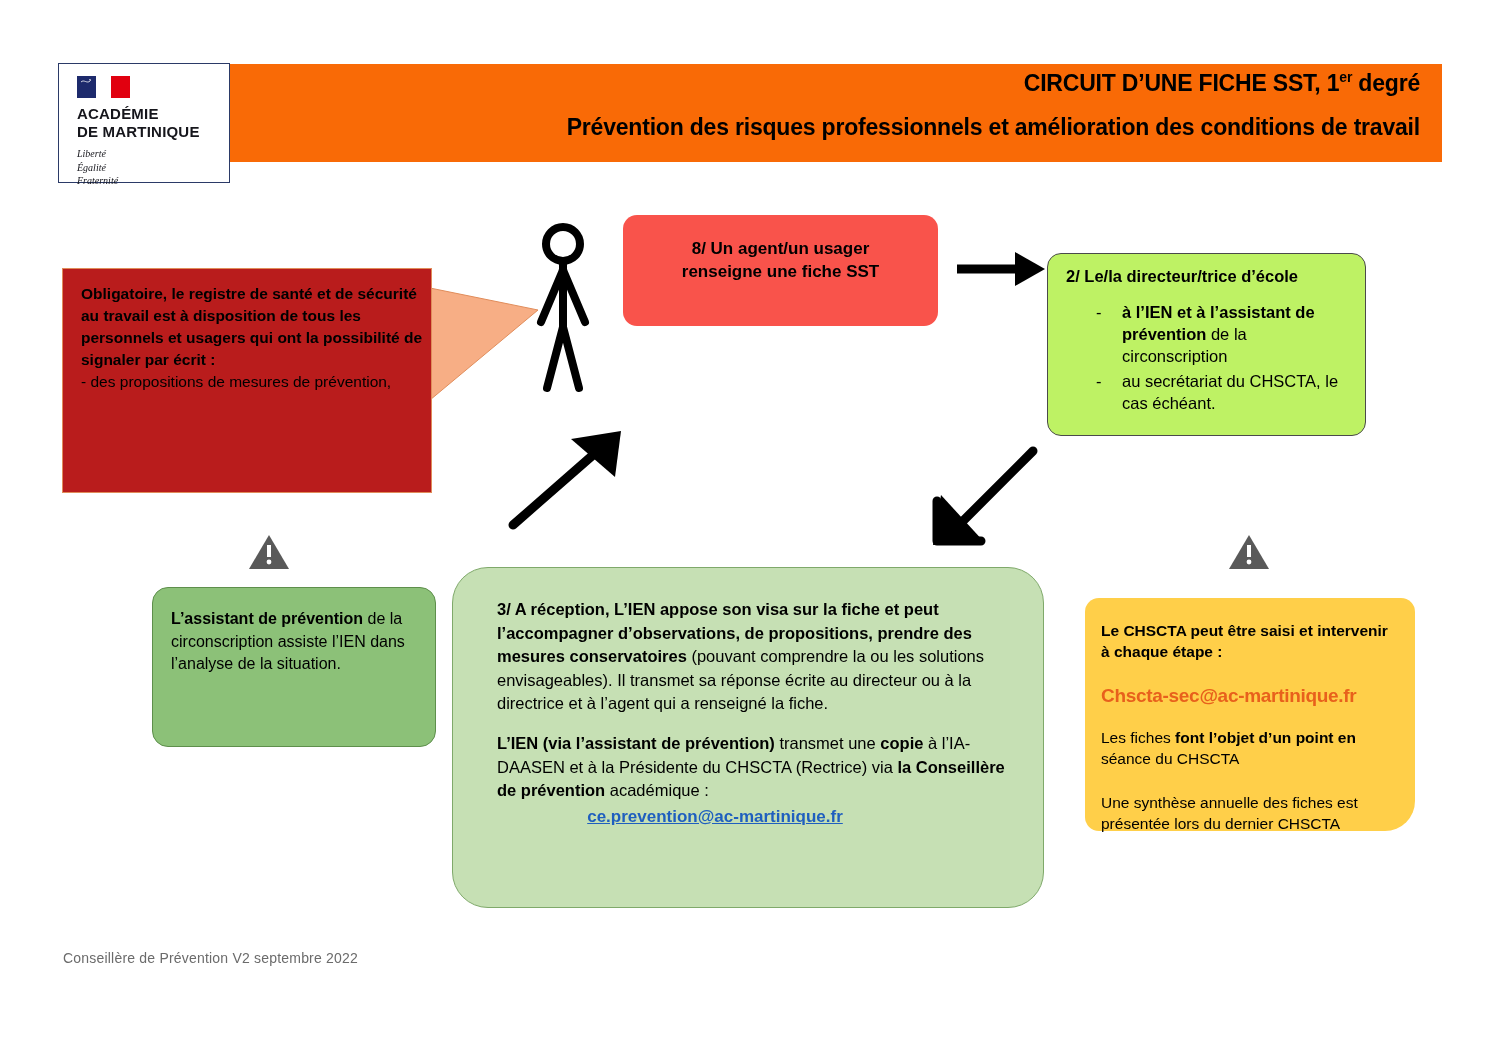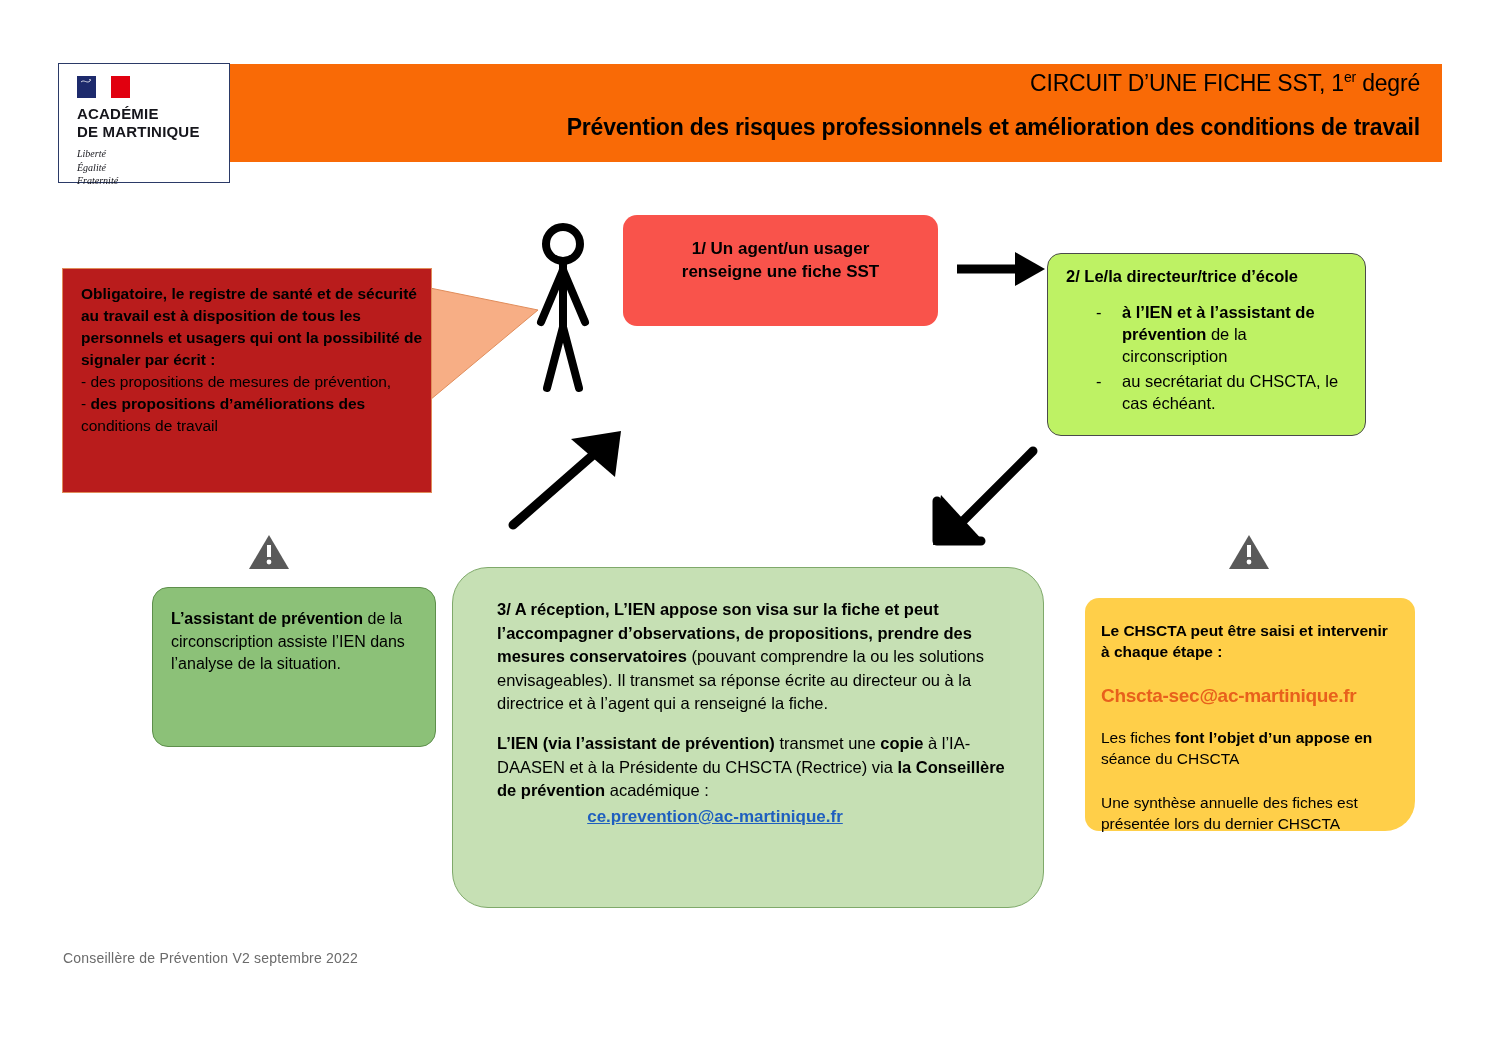--- a/index.html
+++ b/index.html
@@ -21,21 +21,21 @@
   .header-band {
     position: absolute;
     left: 230px; top: 64px;
     width: 1212px; height: 98px;
     background: #F96A06;
   }
   .header-title {
     position: absolute;
     right: 22px; top: 5px;
     font-size: 23px;
-    font-weight: normal;
+    font-weight: bold;
     color: #000;
     letter-spacing: -0.2px;
     white-space: nowrap;
   }
   .header-title sup { font-size: 14px; vertical-align: super; }
   .header-sub {
     position: absolute;
     right: 22px; top: 50px;
     font-size: 23px;
     font-weight: bold;
@@ -237,35 +237,34 @@
       <div>Fraternité</div>
     </div>
   </div>
 
   <svg class="callout-tail" viewBox="0 0 120 200">
     <polygon points="0,0 108,22 0,112" fill="#F7AE85" stroke="#E08C5A" stroke-width="1"></polygon>
   </svg>
   <div class="box box-orange">
     <div class="p1">Obligatoire, le registre de santé et de sécurité au travail est à disposition de tous les personnels et usagers qui ont la possibilité de signaler par écrit :</div>
     <div class="p2">- des propositions de mesures de prévention,</div>
-    <div class="p2"><span>- </span><span class="b">des propositions d’améliorations des</span> <span>conditions de travail</span></div>
   </div>
 
   <svg class="stick" viewBox="0 0 70 172">
     <circle cx="35" cy="22" r="17" fill="none" stroke="#000" stroke-width="8"></circle>
     <line x1="35" y1="40" x2="35" y2="108" stroke="#000" stroke-width="8" stroke-linecap="round"></line>
     <line x1="35" y1="48" x2="13" y2="100" stroke="#000" stroke-width="8" stroke-linecap="round"></line>
     <line x1="35" y1="48" x2="57" y2="100" stroke="#000" stroke-width="8" stroke-linecap="round"></line>
     <line x1="35" y1="105" x2="19" y2="166" stroke="#000" stroke-width="8" stroke-linecap="round"></line>
     <line x1="35" y1="105" x2="51" y2="166" stroke="#000" stroke-width="8" stroke-linecap="round"></line>
   </svg>
 
   <div class="box box-red">
     <div class="txt">
-      <div>1/ Un agent/un usager</div>
+      <div>8/ Un agent/un usager</div>
       <div>renseigne une fiche SST</div>
     </div>
   </div>
 
   <svg class="arrow-right" viewBox="0 0 92 42">
     <line x1="2" y1="21" x2="68" y2="21" stroke="#000" stroke-width="9"></line>
     <polygon points="90,21 60,4 60,38" fill="#000"></polygon>
   </svg>
 
   <div class="box box-gray">
@@ -307,19 +306,19 @@
   <div class="box box-green-big">
     <div class="para"><b>3/ A réception, L’IEN appose son visa sur la fiche et peut l’accompagner d’observations, de propositions, prendre des mesures conservatoires</b><span> (pouvant comprendre la ou les solutions envisageables). Il transmet sa réponse écrite au directeur ou à la directrice et à l’agent qui a renseigné la fiche.</span></div>
     <div class="para second"><b>L’IEN (via l’assistant de prévention)</b><span> transmet une </span><b>copie</b><span> à l’IA-DAASEN et à la Présidente du CHSCTA (Rectrice) via </span><b>la Conseillère de prévention</b><span> académique : </span>
       <span class="maillink">ce.prevention@ac-martinique.fr</span>
     </div>
   </div>
 
   <div class="box box-yellow">
     <div class="head">Le CHSCTA peut être saisi et intervenir à chaque étape :</div>
     <div class="mail">Chscta-sec@ac-martinique.fr</div>
-    <div class="body1"><span>Les fiches </span><b>font l’objet d’un appose en</b><span> séance du CHSCTA</span></div>
+    <div class="body1"><span>Les fiches </span><b>font l’objet d’un point en</b><span> séance du CHSCTA</span></div>
     <div class="body2">Une synthèse annuelle des fiches est présentée lors du dernier CHSCTA</div>
   </div>
 
   <div class="footer">Conseillère de Prévention  V2 septembre 2022</div>
 
 </div>
 
 </body></html>

